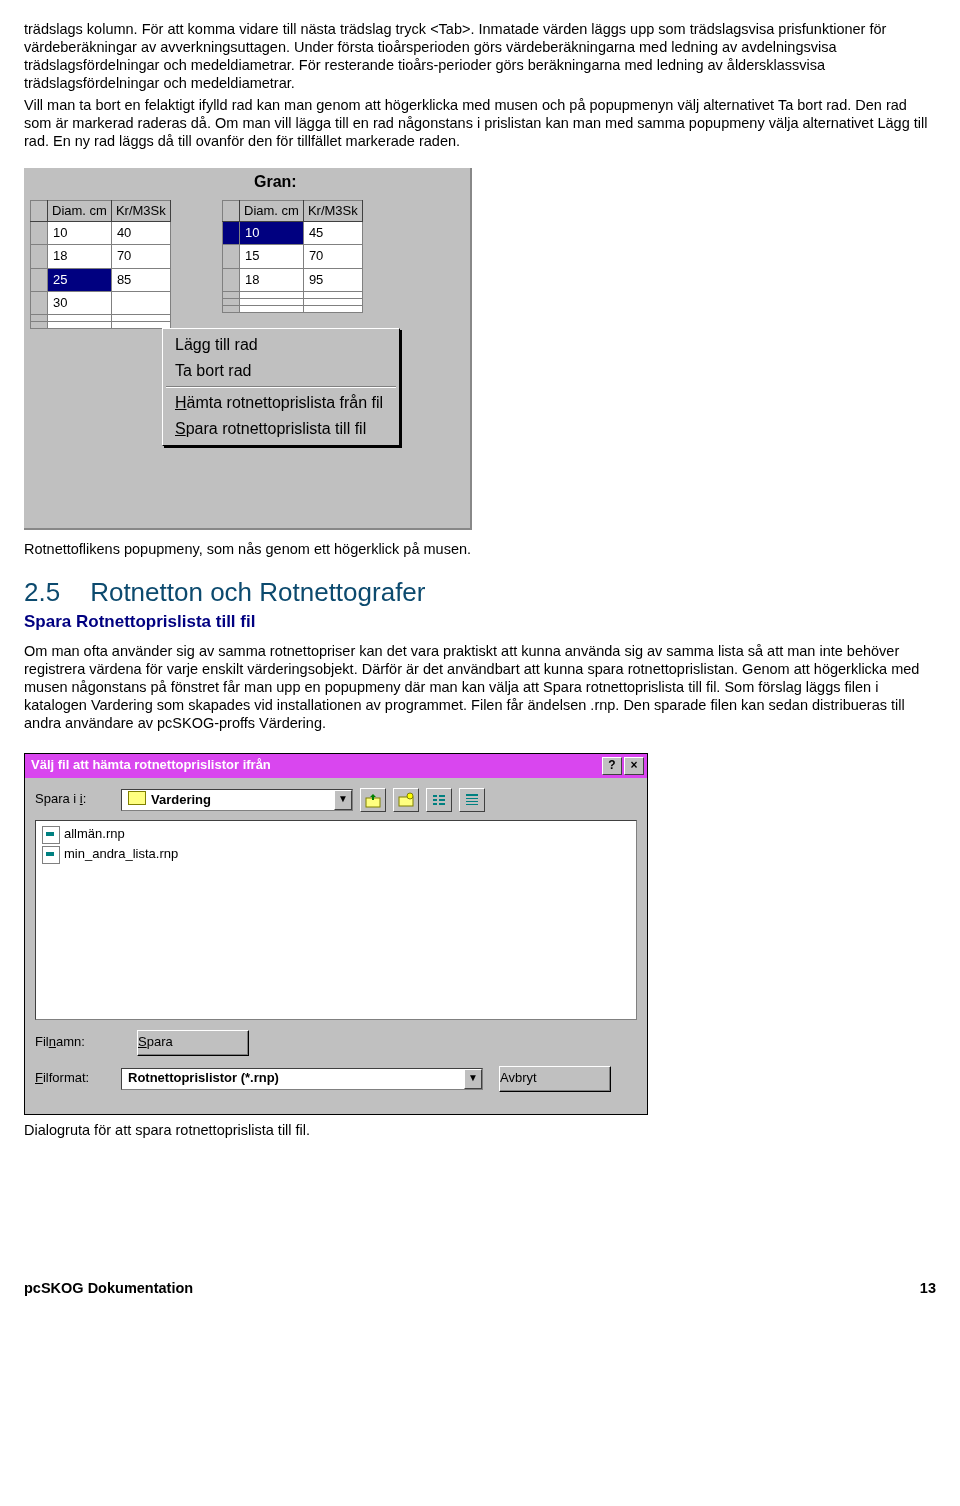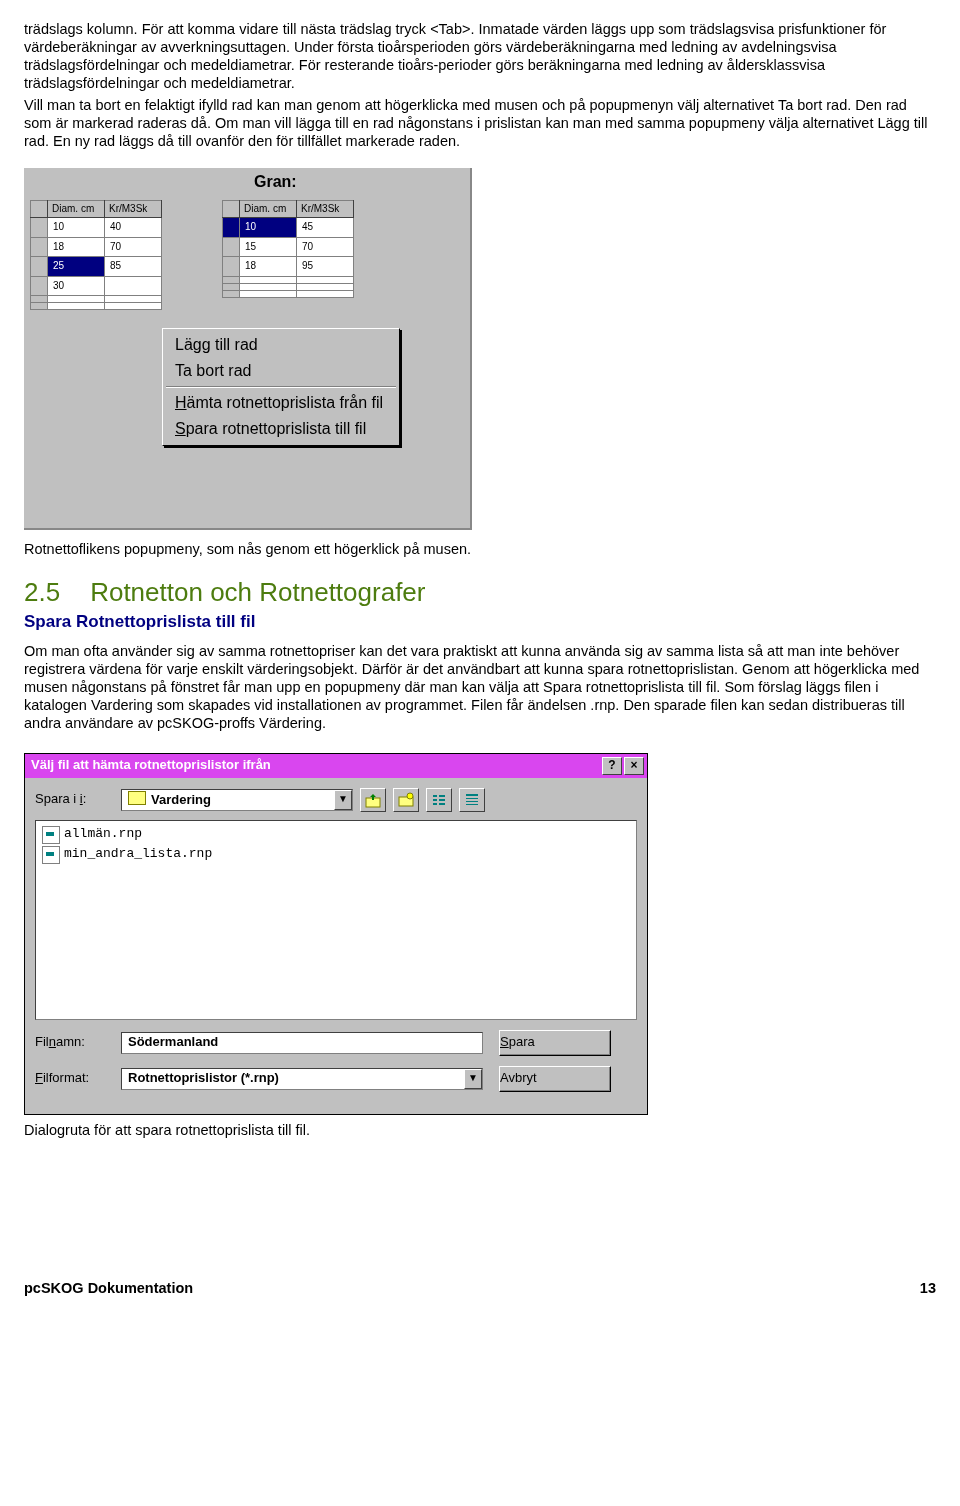--- a/index.html
+++ b/index.html
@@ -11,21 +11,21 @@
     width: 912px;
     line-height: 1.25;
     background: #fff;
   }
   p { margin: 0 0 3px 0; }
   .para-block { margin-bottom: 12px; }
   .caption { margin-top: 6px; margin-bottom: 18px; }
   h2.section-head {
     font-size: 26px;
     font-weight: normal;
-    color: #4d7c0f;
+    color: #0c4a6e;
     margin: 18px 0 2px 0;
   }
   h2.section-head .num { margin-right: 30px; }
   .subhead {
     font-size: 17px;
     font-weight: bold;
     color: #000080;
     margin: 0 0 10px 0;
   }
   
@@ -43,21 +43,21 @@
   .col-label {
     position: absolute;
     font-family: Arial, sans-serif;
     font-size: 16px;
     font-weight: bold;
   }
   .tbl {
     position: absolute;
     background: #fff;
     border-collapse: collapse;
-    font-size: 10px;
+    font-size: 13px;
   }
   .tbl th {
     background: #c0c0c0;
     border: 1px solid #808080;
     border-right-color: #404040;
     border-bottom-color: #404040;
     font-weight: normal;
     padding: 2px 4px;
     text-align: left;
   }
@@ -182,21 +182,20 @@
     border: 1px solid #808080;
     border-top-color: #404040;
     border-left-color: #404040;
     height: 190px;
     padding: 4px 6px;
   }
   .fileitem {
     display: flex;
     align-items: center;
     padding: 1px 0;
-    font-family: Liberation Mono, monospace;
   }
   .fileitem .ficon {
     width: 16px; height: 16px;
     border: 1px solid #808080;
     background: #fff;
     margin-right: 4px;
     position: relative;
   }
   .fileitem .ficon::before {
     content: "";
@@ -393,23 +392,20 @@
       </div>
       <div class="fileitem">
         <span class="ficon"></span>
         <span>min_andra_lista.rnp</span>
       </div>
     </div>
 
     <div class="bottom-rows">
       <div class="dlg-row">
         <span class="lbl">Fil<span class="ul">n</span>amn:</span>
-        <div class="combo" style="width:360px;">
-          <span class="val">Södermanland</span>
-        </div>
         <div class="btn"><span class="ul">S</span><span>para</span></div>
       </div>
       <div class="dlg-row">
         <span class="lbl"><span class="ul">F</span>ilformat:</span>
         <div class="combo" style="width:360px;">
           <span class="val">Rotnettoprislistor (*.rnp)</span>
           <span class="arrow">▼</span>
         </div>
         <div class="btn">Avbryt</div>
       </div>

